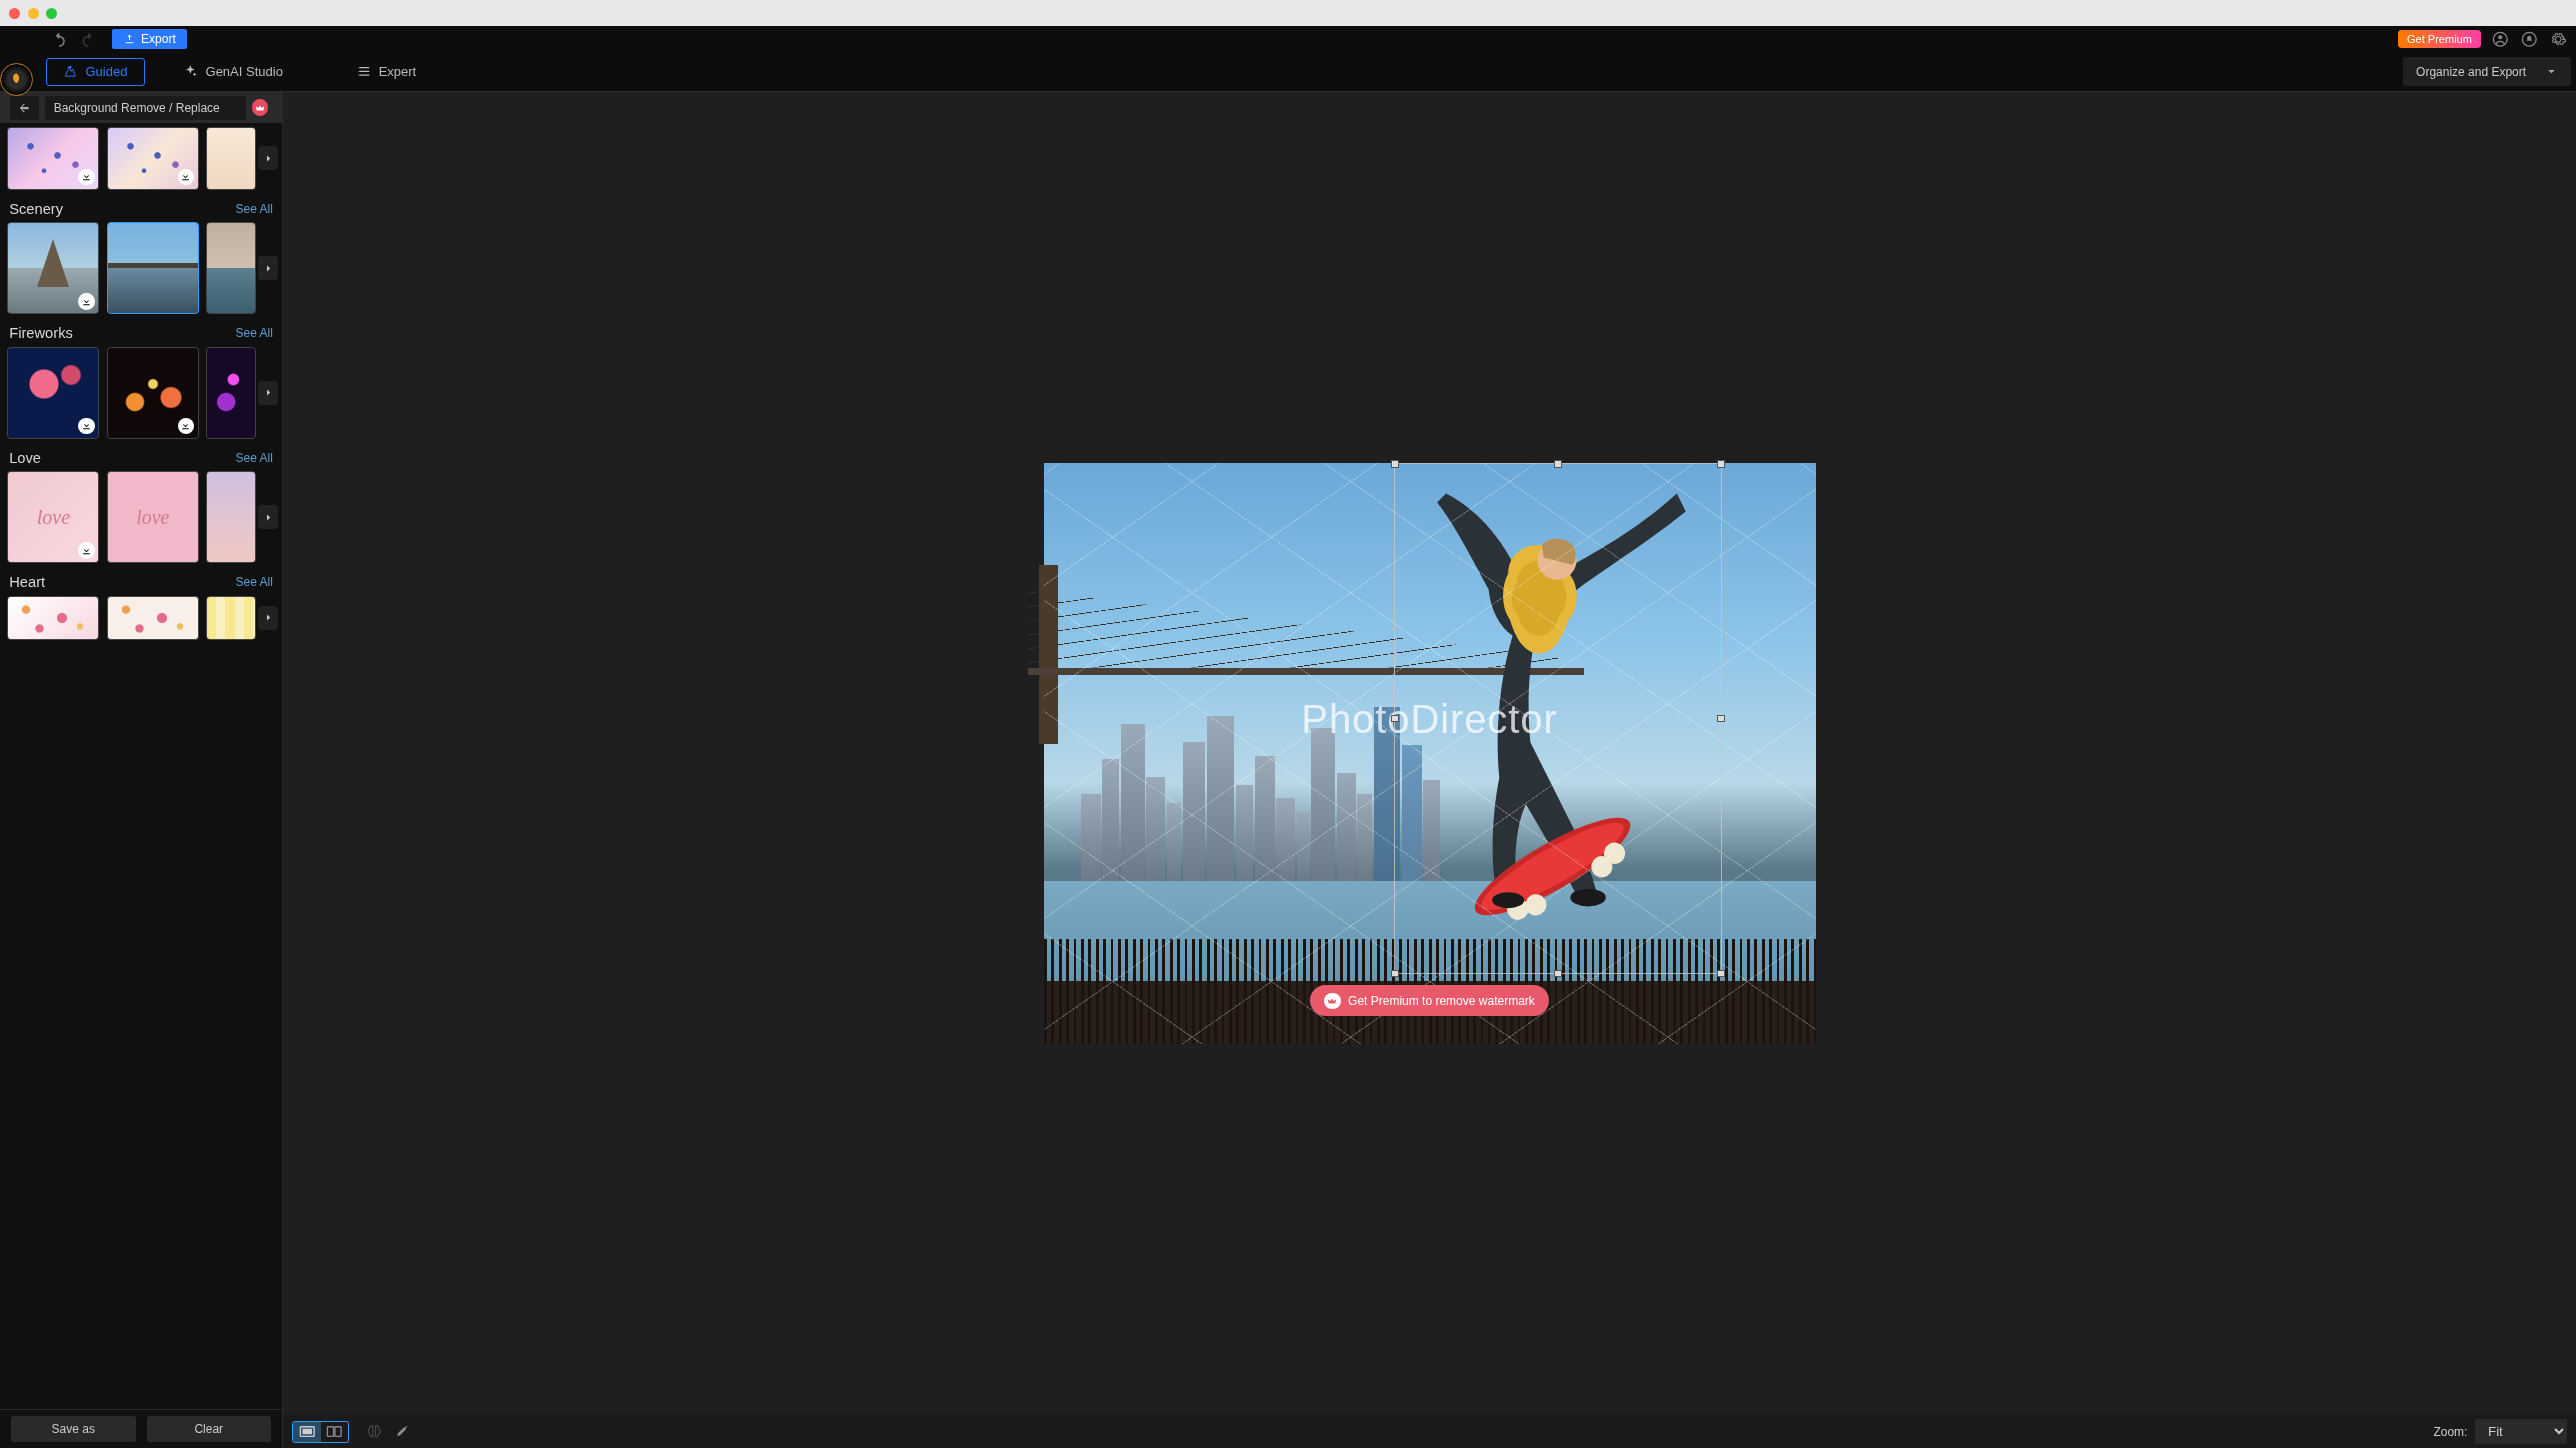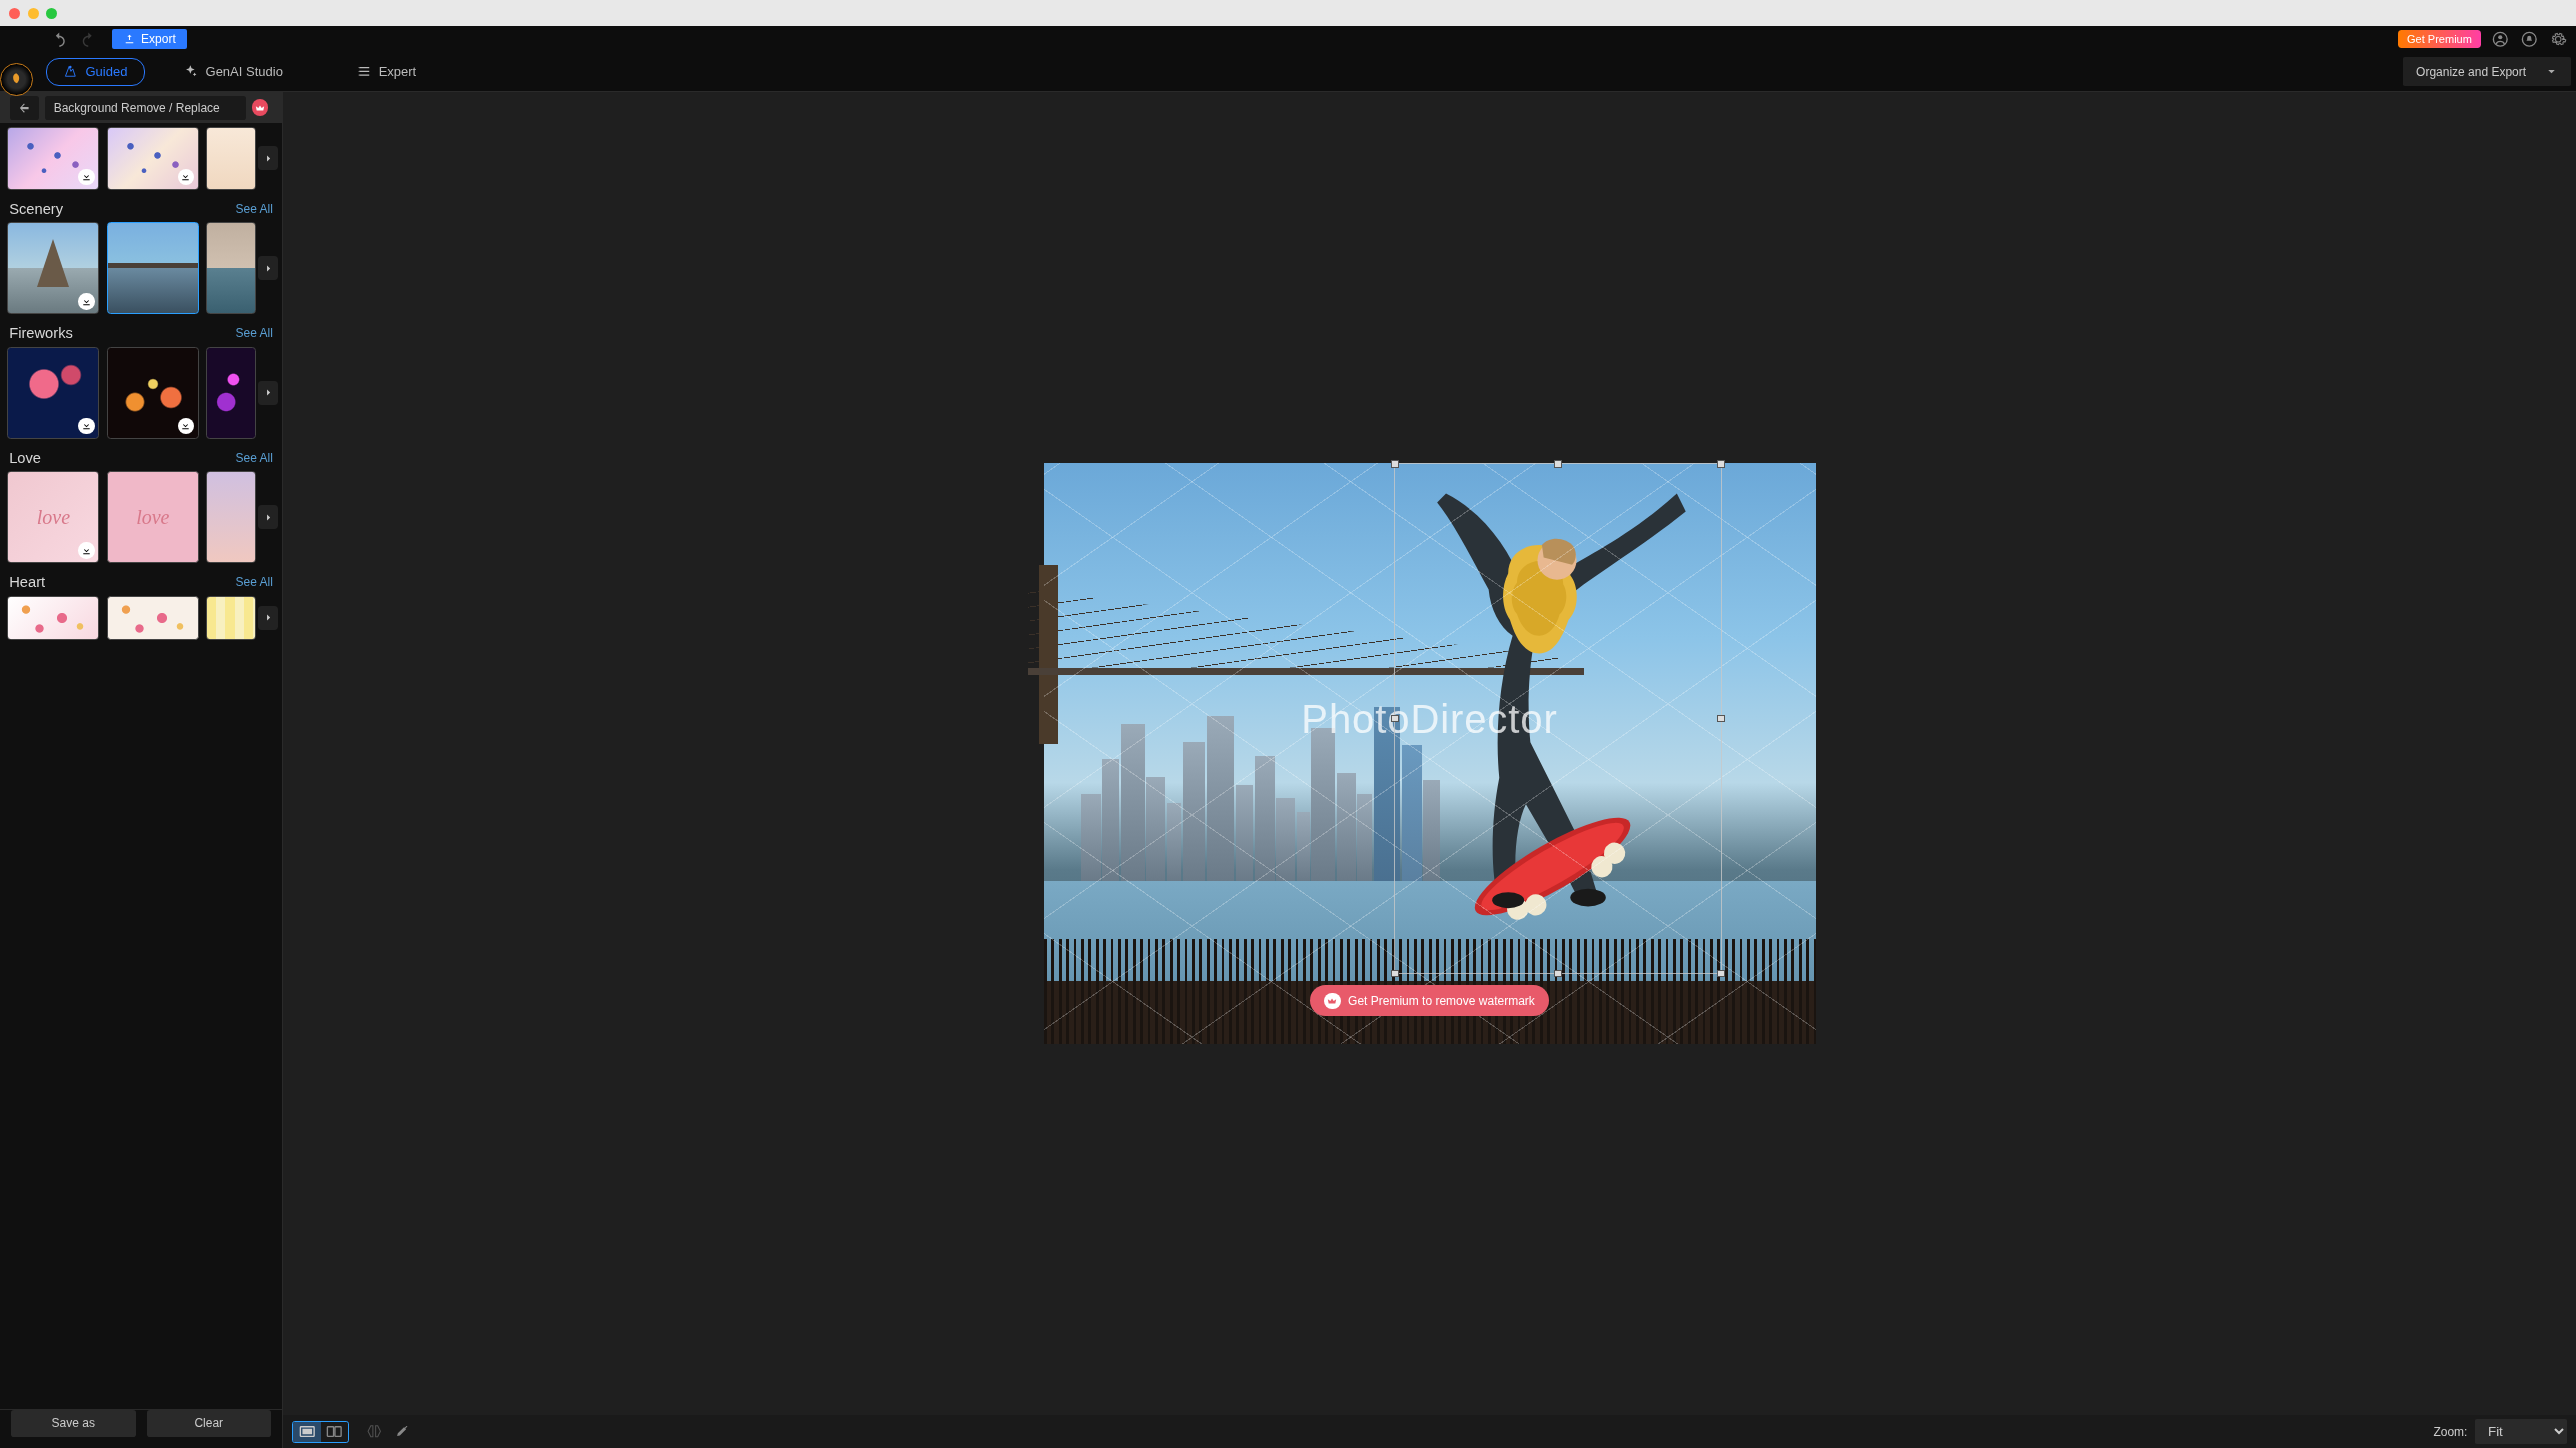--- a/index.html
+++ b/index.html
@@ -59,21 +59,21 @@
   }
   .icon-btn{width:20px;height:20px;display:flex;align-items:center;justify-content:center;cursor:pointer}
   .icon-btn svg{width:16.5px;height:16.5px;fill:#888}
   .tabbar{
     height: 40px;
     background: #0d0d0d;
     display:flex;align-items:center;border-bottom:0.9px solid #2a2a2a;
   }
   .tab{
     padding: 5.5px 16.5px;display:flex;align-items:center;gap:7.4px;
-    color:#bbb;cursor:pointer;font-size:13px;border-radius:13px;margin:0 3.7px;
+    color:#bbb;cursor:pointer;font-size:13px;border-radius:3px;margin:0 3.7px;
   }
   .tab.active{border:0.9px solid #2a79ff;color:#2a79ff}
   .tab svg{width:14.7px;height:14.7px;fill:currentColor}
   .tabbar .spacer{flex:1}
   .organize-btn{
     background:#202020;padding:7.4px 13px;display:flex;align-items:center;gap:18.4px;
     cursor:pointer;margin-right:5.5px;border-radius:1.8px;
   }
   .main{flex:1;display:flex;min-height:0}
   .sidebar{
@@ -111,21 +111,21 @@
     border-radius:50%;background:#fff;display:flex;align-items:center;justify-content:center;
   }
   .thumb .dl-badge svg{width:11px;height:11px;fill:#000}
   .row-arrow{
     position:absolute;right:-3.7px;top:50%;transform:translateY(-50%);
     width:20px;height:24px;background:#222;border-radius:3.7px;
     display:flex;align-items:center;justify-content:center;cursor:pointer;z-index:2;
   }
   .sidebar-footer{
     height:39px;background:#101010;border-top:0.9px solid #2a2a2a;
-    display:flex;align-items:flex-start;gap:11px;padding:0 11px;
+    display:flex;align-items:center;gap:11px;padding:0 11px;
   }
   .footer-btn{
     flex:1;background:#2a2a2a;color:#ccc;padding:6.4px 0;text-align:center;
     border-radius:2.8px;cursor:pointer;font-size:12px;
   }
   .canvas-area{flex:1;display:flex;flex-direction:column;background:#1f1f1f;min-width:0}
   .canvas-header{
     height:31px;display:flex;align-items:center;padding:0 7.4px;
     background:#1a1a1a;
   }

